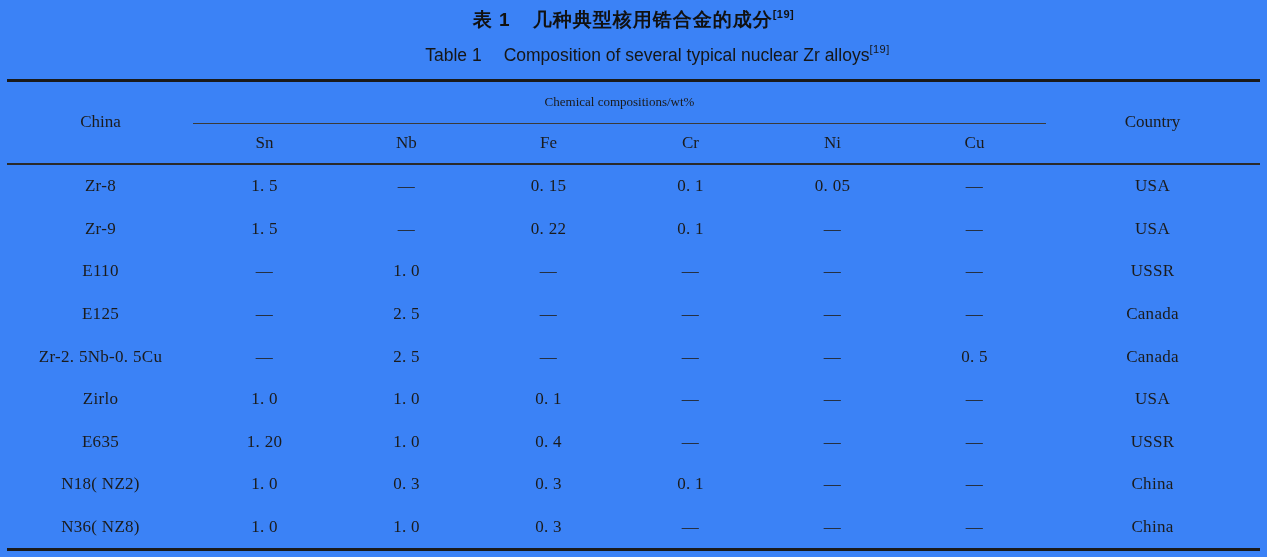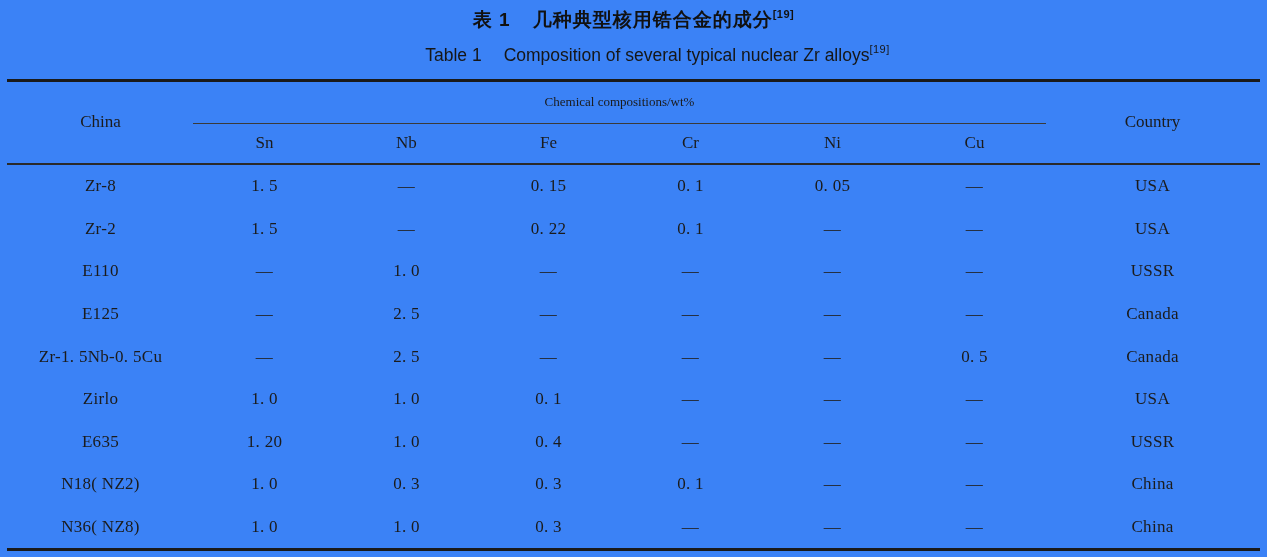--- a/index.html
+++ b/index.html
@@ -112,21 +112,21 @@
         <td>Zr-8</td>
         <td>1. 5</td>
         <td class="dash">—</td>
         <td>0. 15</td>
         <td>0. 1</td>
         <td>0. 05</td>
         <td class="dash">—</td>
         <td>USA</td>
       </tr>
       <tr>
-        <td>Zr-2</td>
+        <td>Zr-9</td>
         <td>1. 5</td>
         <td class="dash">—</td>
         <td>0. 22</td>
         <td>0. 1</td>
         <td class="dash">—</td>
         <td class="dash">—</td>
         <td>USA</td>
       </tr>
       <tr>
         <td>E110</td>
@@ -142,21 +142,21 @@
         <td>E125</td>
         <td class="dash">—</td>
         <td>2. 5</td>
         <td class="dash">—</td>
         <td class="dash">—</td>
         <td class="dash">—</td>
         <td class="dash">—</td>
         <td>Canada</td>
       </tr>
       <tr>
-        <td>Zr-1. 5Nb-0. 5Cu</td>
+        <td>Zr-2. 5Nb-0. 5Cu</td>
         <td class="dash">—</td>
         <td>2. 5</td>
         <td class="dash">—</td>
         <td class="dash">—</td>
         <td class="dash">—</td>
         <td>0. 5</td>
         <td>Canada</td>
       </tr>
       <tr>
         <td>Zirlo</td>

